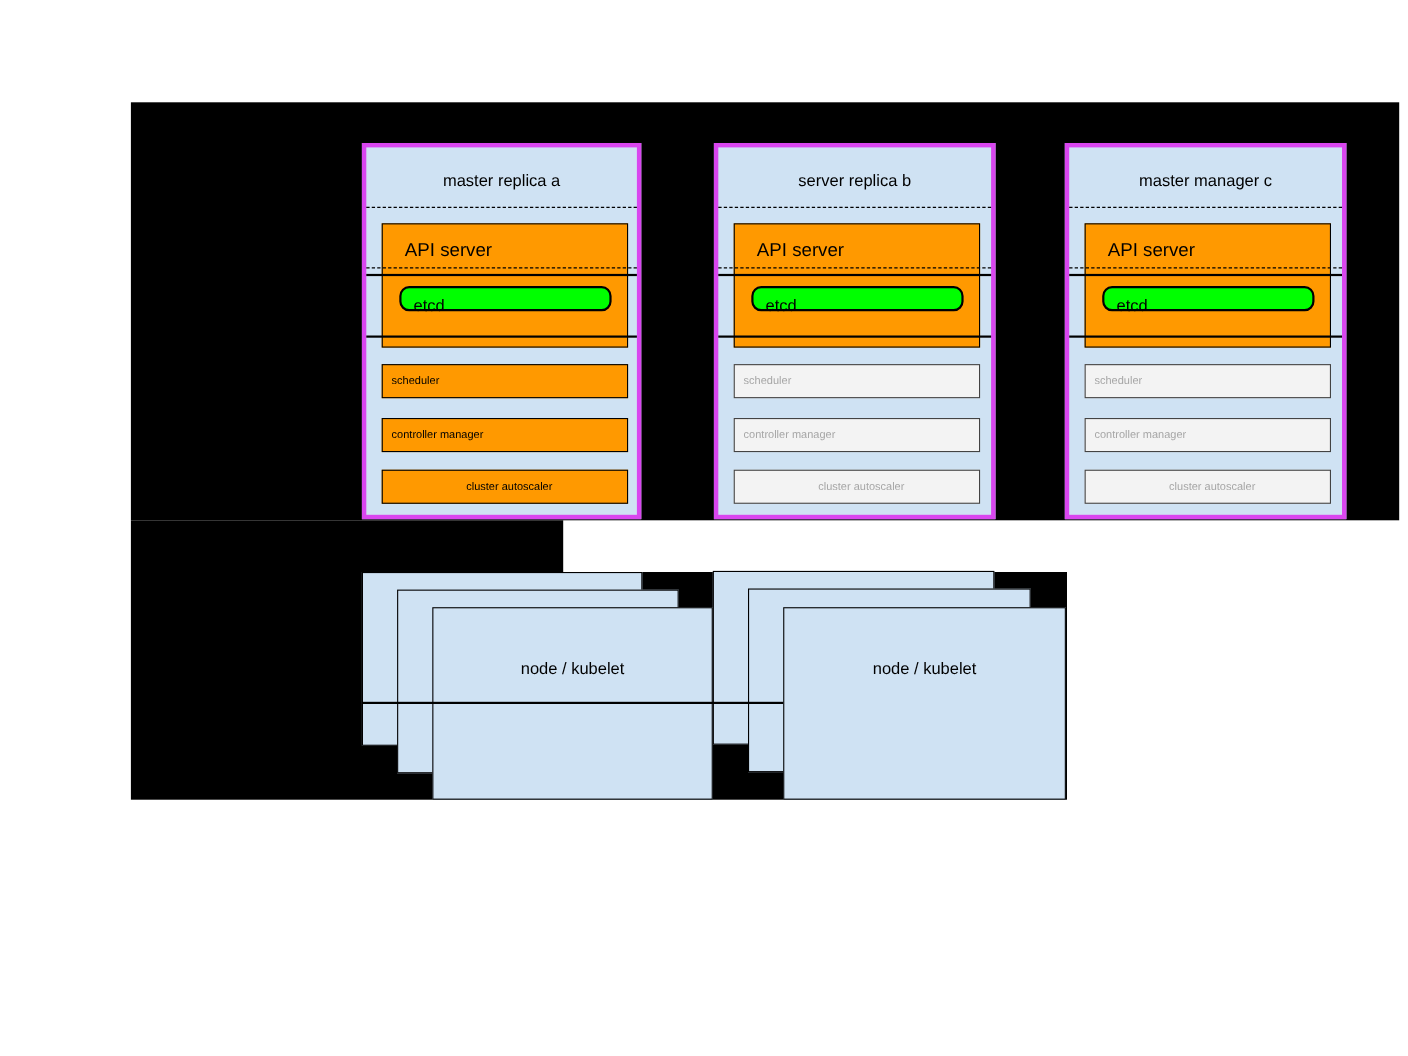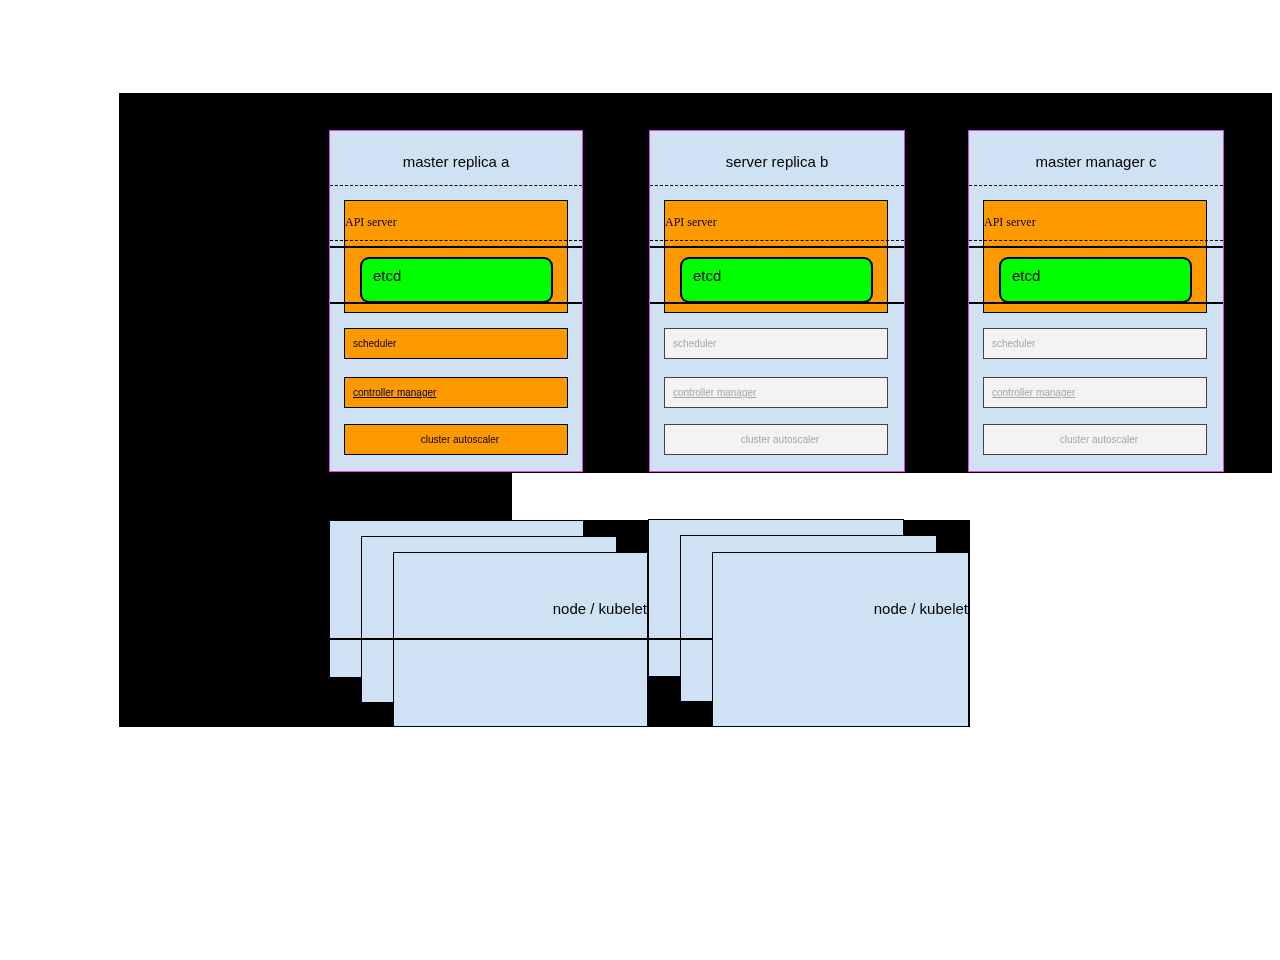--- a/index.html
+++ b/index.html
@@ -17,21 +17,21 @@
   .bg-top   { left: 119px; top: 93px;  width: 1153px; height: 380px; }
   .bg-left  { left: 119px; top: 473px; width: 393px;  height: 47px; }
   .bg-nodes { left: 119px; top: 520px; width: 851px;  height: 207px; }
 
   
   .master {
     position: absolute;
     top: 130px;
     height: 342px;
     background: #cfe2f3;
-    border: 1px solid #d946ef;
+    border: 4px solid #d946ef;
     box-sizing: border-box;
     z-index: 5;
   }
   #master-a { left: 329px; width: 254px; }
   #master-b { left: 649px; width: 256px; }
   #master-c { left: 968px; width: 256px; }
 
   .m-title {
     position: absolute;
     top: 22px; left: 0; right: 0;
@@ -51,28 +51,27 @@
     position: absolute;
     left: 14px; top: 69px;
     width: 224px; height: 113px;
     background: #ff9900;
     border: 1px solid #000000;
     box-sizing: border-box;
     z-index: 2;
   }
   .api-label {
     position: absolute;
-    left: 0; top: 14px;
-    font-size: 12px;
-    font-family: Liberation Serif, serif;
+    left: 20px; top: 14px;
+    font-size: 17px;
   }
   .etcd-box {
     position: absolute;
     left: 30px; top: 126px;
-    width: 193px; height: 46px;
+    width: 193px; height: 23px;
     background: #00ff00;
     border: 2px solid #000000;
     border-radius: 9px;
     box-sizing: border-box;
     z-index: 4;
     line-height: 33px;
     padding-left: 11px;
     font-size: 15px;
   }
   .comp {
@@ -89,21 +88,21 @@
     background: #ff9900;
     border: 1px solid #000000;
     color: #000000;
   }
   .comp.inactive {
     background: #f3f3f3;
     border: 1px solid #434343;
     color: #a6a6a6;
   }
   .c1 { top: 197px; }
-  .c2 { top: 246px; text-decoration: underline; }
+  .c2 { top: 246px; }
   .c3 { top: 293px; text-align: center; }
 
   
   .node {
     position: absolute;
     background: #cfe2f3;
     border: 1px solid #000000;
     box-sizing: border-box;
   }
   .n-back  { z-index: 10; }
@@ -112,21 +111,21 @@
   #node1-back  { left: 329px; top: 520px; width: 255px; height: 158px; }
   #node1-mid   { left: 361px; top: 536px; width: 256px; height: 167px; }
   #node1-front { left: 393px; top: 552px; width: 255px; height: 175px; }
   #node2-back  { left: 648px; top: 519px; width: 256px; height: 158px; }
   #node2-mid   { left: 680px; top: 535px; width: 257px; height: 167px; }
   #node2-front { left: 712px; top: 552px; width: 257px; height: 175px; }
   .node-label {
     position: absolute;
     left: 0; right: 0;
     top: 47px;
-    text-align: right;
+    text-align: center;
     font-size: 15px;
   }
   .node-sep {
     position: absolute;
     left: 329px; top: 638px;
     width: 383px; height: 0;
     border-top: 2px solid #000000;
     z-index: 20;
   }
 </style>

